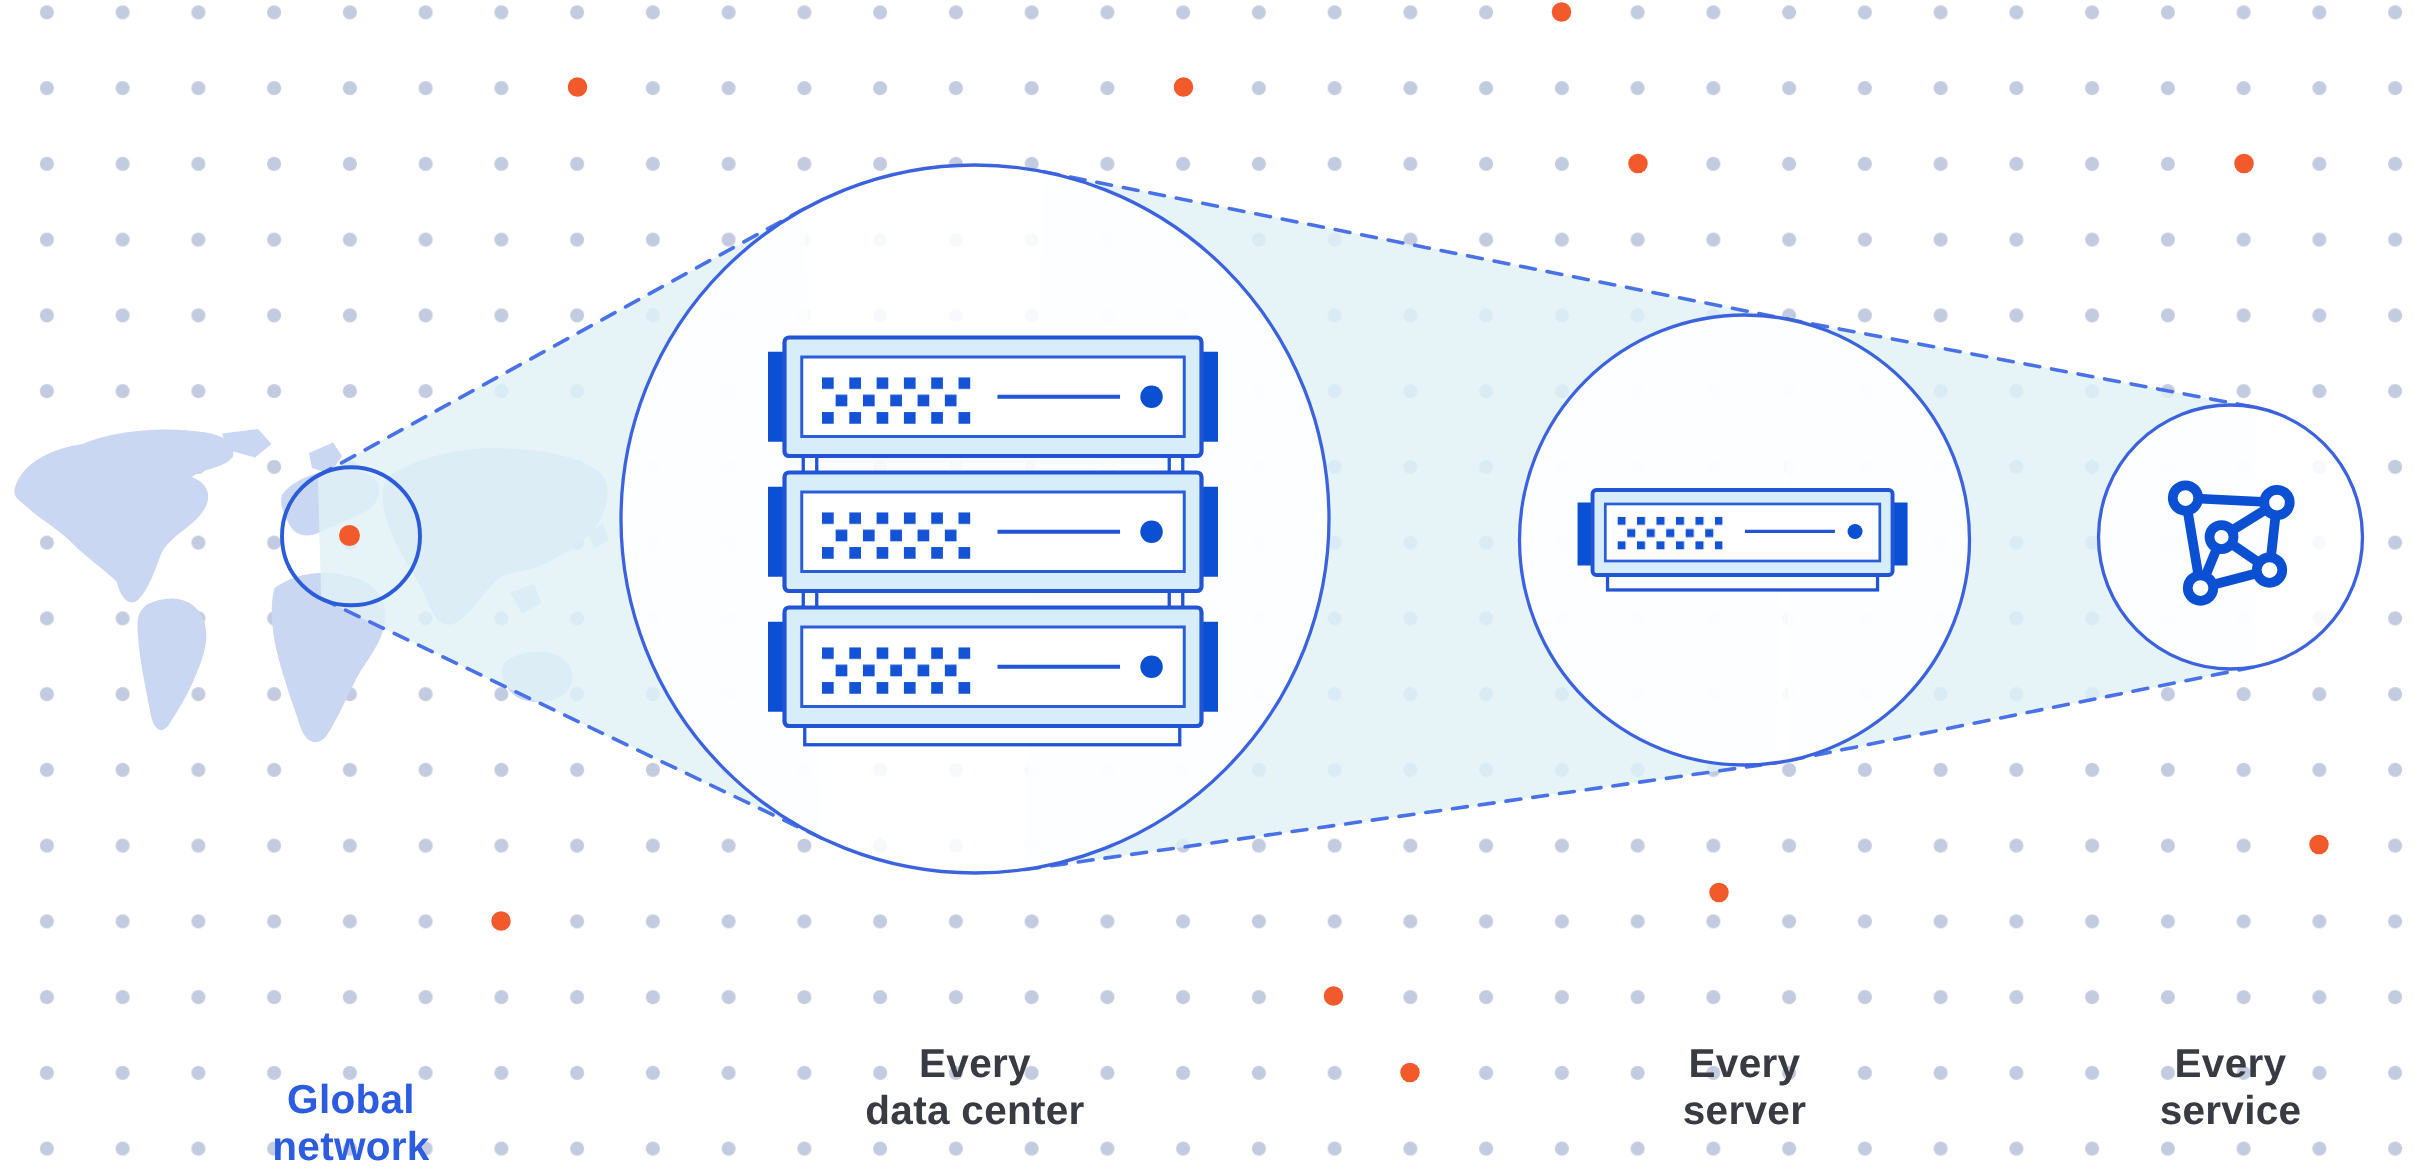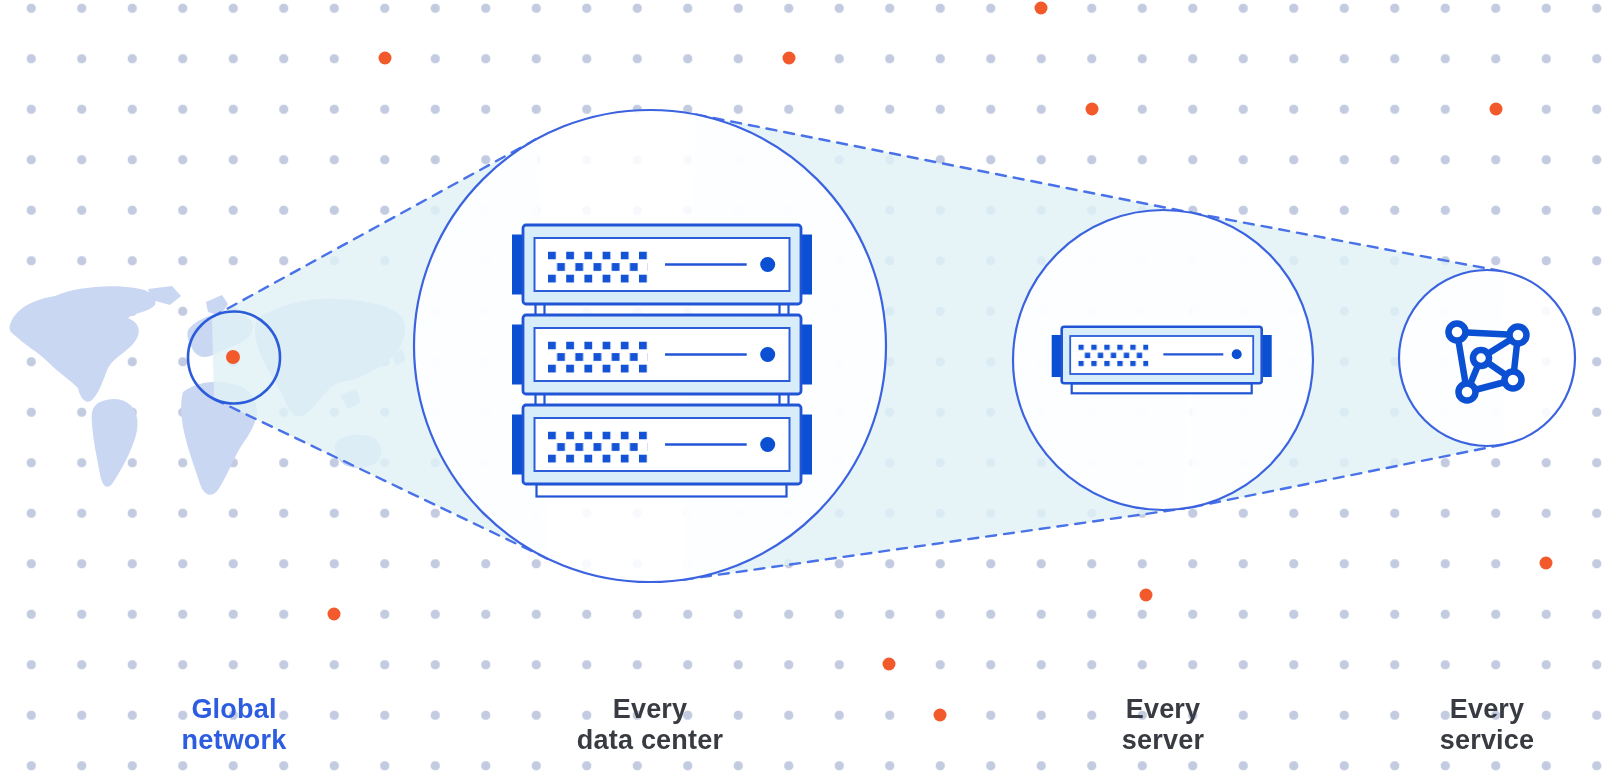--- a/index.html
+++ b/index.html
@@ -37,21 +37,21 @@
     width:300px;
     transform:translateX(-50%);
     text-align:center;
     font-size:27px;
     line-height:31px;
     font-weight:700;
     color:var(--label-dark,#383c42);
     white-space:pre-line;
     letter-spacing:0.2px;
   }
-  .stage-label.blue{color:var(--primary-blue,#2c5ce0);}
+  .stage-label.blue{color:var(--primary-blue,#2c5ce0);margin-top:24px;}
 </style>
 </head>
 <body>
 
 <div class="canvas">
 
   <div id="accent-layer">
       <div class="accent-dot" style="left: 385px; top: 58px;"></div>
       <div class="accent-dot" style="left: 789px; top: 58px;"></div>
       <div class="accent-dot" style="left: 1041px; top: 8px;"></div>

